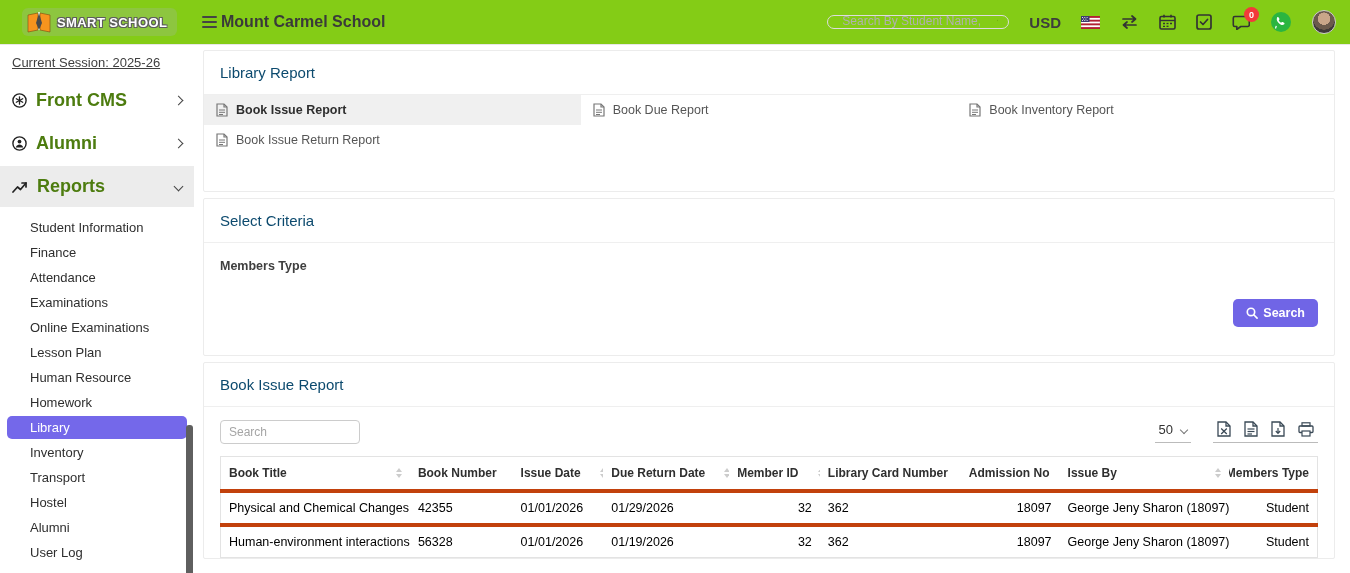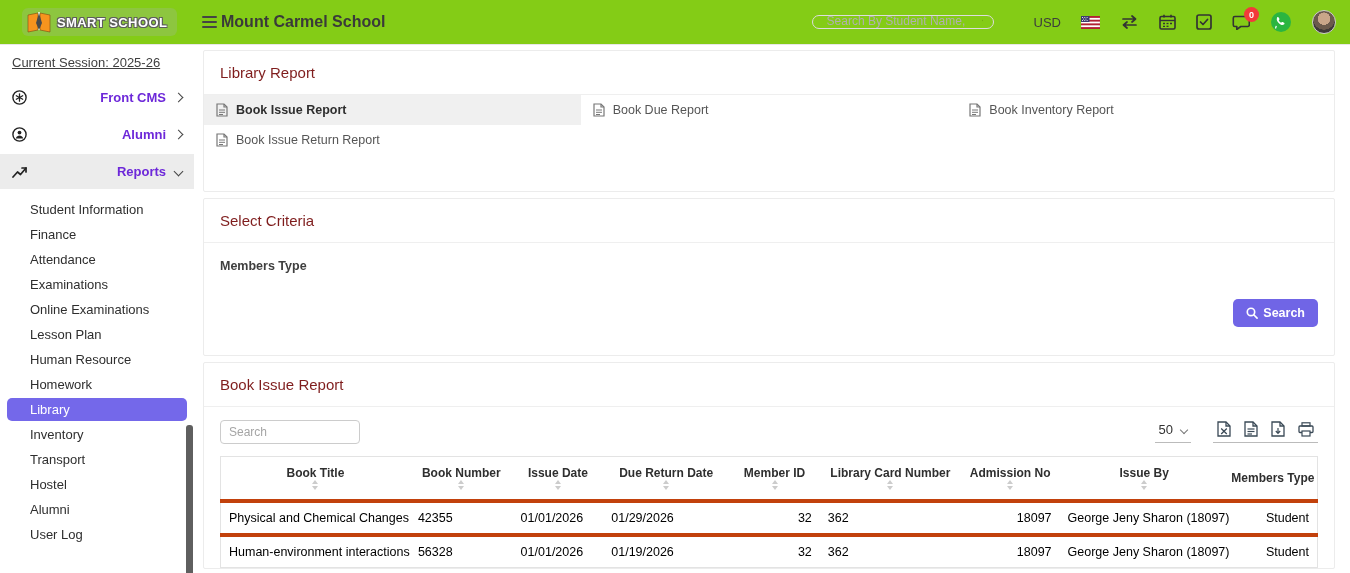--- a/index.html
+++ b/index.html
@@ -17,49 +17,49 @@
   .hamburger { margin-left:12px; display:flex; flex-direction:column; gap:3px; cursor:pointer; padding:4px; }
   .hamburger span { display:block; width:15px; height:2px; background:#444; border-radius:1px; }
   .school-title { font-size:16px; font-weight:bold; color:#3a3a3a; }
 
   .top-right { margin-left:auto; display:flex; align-items:center; gap:20px; padding-right:14px; }
   .search-pill { width:182px; height:14px; border:1px solid #ddd; border-radius:15px;
                  display:flex; align-items:flex-end; padding:0 10px 0 14px; }
   .search-pill input { border:none; outline:none; flex:1; font-size:12px; color:#555;
                        font-family:"Liberation Sans",sans-serif; background:transparent; }
   .search-pill input::placeholder { color:#b0b0b0; }
-  .cur-label { font-size:13px; font-weight:normal; color:#3d3d3d;margin-left:20px; }
+  .cur-label { font-size:15px; font-weight:bold; color:#3d3d3d; }
   .icon-btn { position:relative; display:flex; align-items:center; justify-content:center; cursor:pointer; }
   .badge { position:absolute; top:-7px; right:-9px; min-width:15px; height:15px; background:#f23a3a;
            color:#fff; border-radius:8px; font-size:9px; font-weight:bold; display:flex;
            align-items:center; justify-content:center; padding:0 3px; }
   .avatar { width:24px; height:24px; border-radius:50%;
             background:radial-gradient(circle at 50% 35%, #c9a689 0 34%, #6b5a4c 35% 60%, #3f3a38 61%); border:1px solid #ccc; }
 
   
   .sidebar { position:absolute; left:0; top:45px; width:194px; height:528px; background:#fff; }
   .sb-session { font-size:13px; color:#404040; padding:10px 12px 8px 12px;text-decoration:underline; }
   .sb-quicklinks { display:flex; align-items:center; justify-content:space-between;
                    padding:8px 14px 10px 12px; font-size:13px; color:#2f2f2f; border-bottom:1px solid #ececec; cursor:pointer;}
   .sb-group { display:flex; align-items:center; gap:9px; padding:10px 12px; margin-top:2px;
-              font-size:13px; font-weight:bold; color:#6d28d9; cursor:pointer;text-align:right; }
+              font-size:18px; font-weight:bold; color:#4d7c0f; cursor:pointer; }
   .sb-group.active { background:#ececec; }
   .sb-group .grow { flex:1; }
   .chev { width:7px; height:7px; border-right:1.6px solid #444; border-bottom:1.6px solid #444; display:inline-block; }
   .chev.right { transform:rotate(-45deg); }
   .chev.down { transform:rotate(45deg); }
   .sb-items { padding-top:8px; }
   .sb-sub { font-size:13px; color:#2e2e2e; padding:5px 8px 5px 30px; cursor:pointer; white-space:nowrap; }
   .sb-sub.active { background:#7468ea; color:#ffffff; border-radius:5px; margin:1px 7px; padding:4px 8px 4px 23px; }
   .sb-scrollthumb { position:absolute; right:1px; top:380px; width:7px; height:200px; background:#5f5f5f; border-radius:3px; }
 
   
   .main { position:absolute; left:203px; top:50px; width:1132px; }
   .card { background:#fff; border:1px solid #ececec; border-radius:2px; margin-bottom:6px; }
-  .card-head { padding:13px 16px; font-size:15px; color:#7f1d1d; border-bottom:1px solid #efefef; }
+  .card-head { padding:13px 16px; font-size:15px; color:#0c4a6e; border-bottom:1px solid #efefef; }
 
   .tabs-grid { display:grid; grid-template-columns:1fr 1fr 1fr; }
   .tab { display:flex; align-items:center; gap:8px; padding:8px 12px; font-size:12.5px;
          color:#555; cursor:pointer; }
   .tab.active { background:#f0f0f0; font-weight:bold; color:#2e2e2e; }
   .tabs-pad { height:36px; }
 
   .criteria-body { padding:16px 16px 14px 16px; }
   .criteria-grid { display:grid; grid-template-columns:1fr 1fr; column-gap:32px; }
   .field-label { font-size:12.5px; font-weight:bold; color:#3f3f3f; margin-bottom:9px; }
@@ -82,21 +82,21 @@
   .pagesize .chev { border-color:#777; width:6px; height:6px; }
   .export-group { display:flex; align-items:center; gap:13px; border-bottom:1px solid #bbb; padding:0 4px 5px 4px; }
   .export-group svg { cursor:pointer; }
 
   .tbl-wrap { padding:0 16px 0 16px; }
   table.report { width:100%; border-collapse:collapse; table-layout:fixed; border:1px solid #e3e3e3; }
   table.report th { font-size:12px; color:#2f2f2f; text-align:left; padding:9px 8px; border-bottom:1px solid #ddd;
                     white-space:nowrap; overflow:hidden; }
   table.report td { font-size:12.5px; color:#000000; padding:8px; border-top:4px solid #c2410c;
                     white-space:nowrap; overflow:hidden; }
-  th .th-inner { display:flex; align-items:center; justify-content:space-between; gap:0;flex-direction:column; }
+  th .th-inner { display:flex; align-items:center; justify-content:space-between; gap:19px; }
   th.al-r .th-inner { justify-content:flex-end; }
   .al-r { text-align:right !important; }
   .sort { display:inline-flex; flex-direction:column; gap:2px; }
   .sort i { display:block; width:0; height:0; border-left:3.5px solid transparent; border-right:3.5px solid transparent; }
   .sort i.up { border-bottom:4px solid #ccc; }
   .sort i.dn { border-top:4px solid #ccc; }
 </style>
 </head>
 <body>
 

